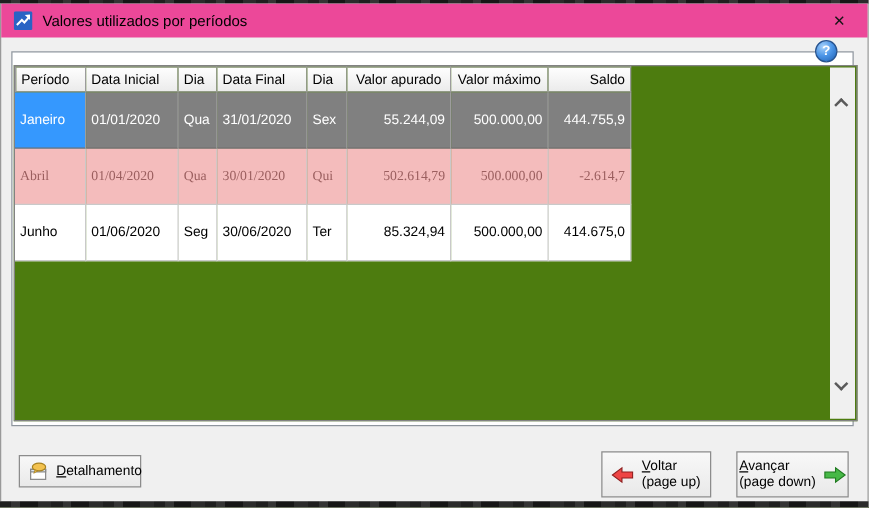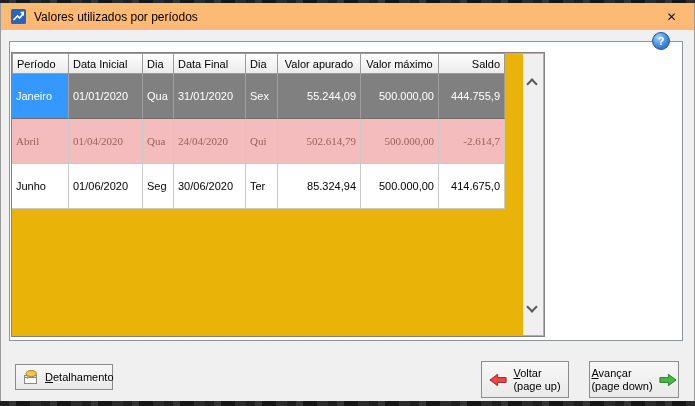--- a/index.html
+++ b/index.html
@@ -15,21 +15,21 @@
   }
   .bg-strip.top { top:0; height:3px; }
   .bg-strip.bottom { top:401px; height:5px; }
 
   .window {
     position:absolute; top:3px; left:0; right:0; bottom:5px;
     border-left:1px solid #9a9a9a; border-right:1px solid #9a9a9a;
     background:#f0f0f0;
   }
   .titlebar {
-    position:relative; height:27px; background:#fdba74;
+    position:relative; height:27px; background:#ec4899;
     display:flex; align-items:center; padding-left:10px;
   }
   .app-icon { width:15px; height:15px; display:inline-flex; }
   .title { margin-left:8px; font-size:12px; color:#000; }
   .close-btn {
     position:absolute; right:0; top:0; width:45px; height:27px;
     display:flex; align-items:center; justify-content:center;
     font-size:12px; color:#141414; background:transparent; border:none; cursor:pointer;
     font-family:inherit;
   }
@@ -42,22 +42,22 @@
     background:radial-gradient(circle at 35% 28%, #a8d2fa 0%, #4e97e8 45%, #1a5cb0 100%);
     border:1px solid #27538f; color:#fff; font-weight:bold; font-size:11px; line-height:15px;
     text-align:center; cursor:pointer; font-family:inherit; padding:0;
   }
 
   .panel {
     position:absolute; left:8px; top:11px; width:674px; height:300px;
     background:#ffffff; border:1px solid #8e959d;
   }
   .grid-box {
-    position:absolute; left:1px; top:10px; width:534px; height:285px;
-    border:1px solid #828282; background:#eab308;
+    position:absolute; left:1px; top:10px; width:675px; height:285px;
+    border:1px solid #828282; background:#4d7c0f;
   }
 
   table.grid { border-collapse:separate; border-spacing:0; table-layout:fixed; width:493px; }
   .grid th {
     height:21px; font-weight:normal; font-size:11px; text-align:left;
     padding:0 4px; white-space:nowrap; overflow:hidden;
     background:linear-gradient(#fefefe,#ebebeb);
     border:1px solid #9b9b9b; border-left:none;
   }
   .grid th:first-child { border-left:1px solid #9b9b9b; }
@@ -151,21 +151,21 @@
                 <td>31/01/2020</td>
                 <td>Sex</td>
                 <td class="num">55.244,09</td>
                 <td class="num">500.000,00</td>
                 <td class="num">444.755,9</td>
               </tr>
               <tr class="row-negative">
                 <td>Abril</td>
                 <td>01/04/2020</td>
                 <td>Qua</td>
-                <td>24/04/2020</td>
+                <td>30/01/2020</td>
                 <td>Qui</td>
                 <td class="num">502.614,79</td>
                 <td class="num">500.000,00</td>
                 <td class="num">-2.614,7</td>
               </tr>
               <tr>
                 <td>Junho</td>
                 <td>01/06/2020</td>
                 <td>Seg</td>
                 <td>30/06/2020</td>

